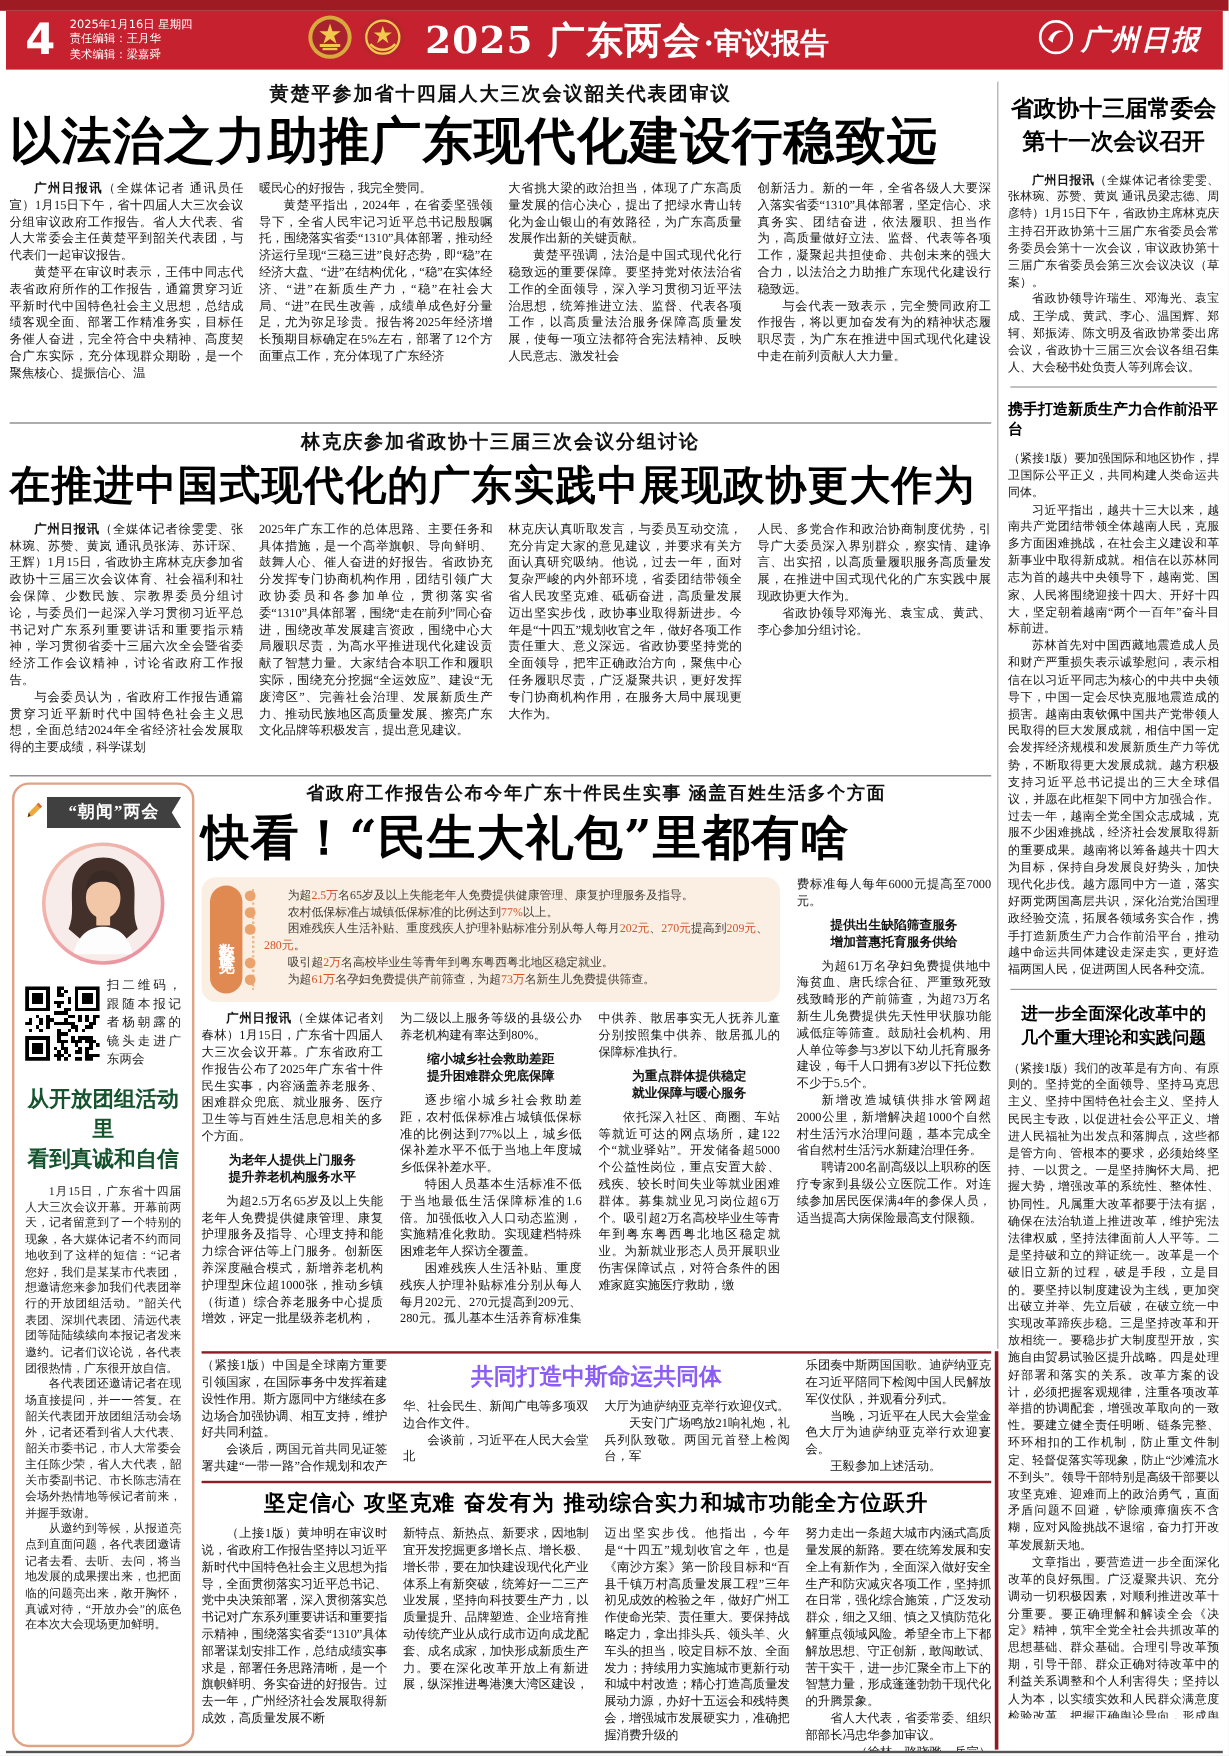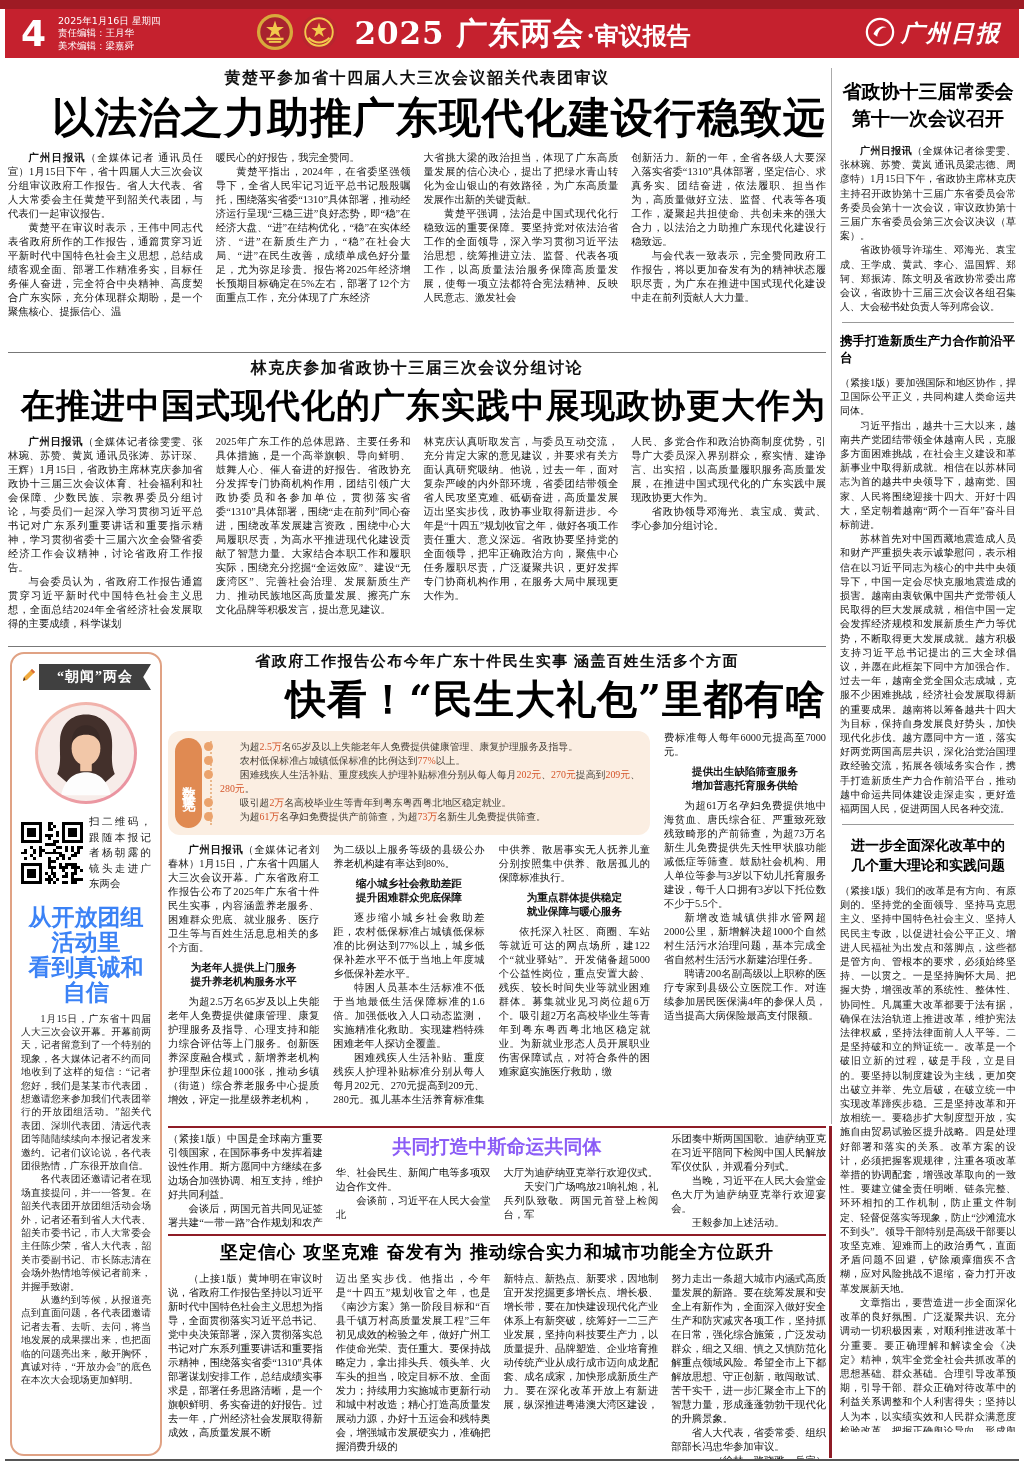--- a/index.html
+++ b/index.html
@@ -12,21 +12,21 @@
   .pageno{font:800 36px "DejaVu Sans",sans-serif;margin:0 12px 0 16px;}
   .dateblock{font-size:9.5px;line-height:12.5px;font-family:"DejaVu Sans",sans-serif;}
   .emblems{display:flex;gap:6px;margin-left:96px;align-items:center;}
   .bannertitle{margin-left:16px;white-space:nowrap;display:flex;align-items:baseline;}
   .bannertitle .big{font:900 31px "DejaVu Serif",serif;letter-spacing:1px;}
   .bannertitle .small{font:600 24px "DejaVu Serif",serif;margin-left:2px;}
   .logo{margin-left:auto;margin-right:18px;display:flex;align-items:center;gap:6px;}
   .logo .nm{font:italic 700 23px "DejaVu Serif",serif;letter-spacing:2px;}
   
   .kicker{text-align:center;font-size:16px;font-weight:600;letter-spacing:1.5px;color:#111;}
-  .h1{ text-align:right;font-family:"DejaVu Serif",serif;font-weight:900;color:#000;
+  .h1{ text-align:left;font-family:"DejaVu Serif",serif;font-weight:900;color:#000;
        font-size:42px;line-height:50px;letter-spacing:1px;margin:4px 0 8px;}
   .h1b{font-size:34px;line-height:44px;}
   .cols{display:flex;gap:13px;}
   .cols .c{flex:1;overflow:hidden;}
   .bt{font-size:10.3px;line-height:14px;text-align:justify;color:#141414;}
   .bt p{margin:0;text-indent:2em;}
   .bt p.noind{text-indent:0;}
   .bt p.r{text-indent:0;text-align:right;}
   .bt p.sub{text-indent:0;text-align:center;font-weight:bold;font-size:10.6px;line-height:14px;margin:6px 0;}
   .num{color:#d4552a;}
@@ -40,22 +40,22 @@
   .sidebar{position:absolute;left:10px;top:652px;width:152px;height:804px;box-sizing:border-box;
            border:2px solid #e0a284;border-radius:14px;padding:10px 9px;overflow:hidden;background:#fff;}
   .badgewrap{display:flex;align-items:center;gap:2px;}
   .badge{flex:1;background:#404040;color:#fff;font-weight:700;font-size:14px;text-align:center;
          padding:4px 0;clip-path:polygon(0 0,100% 0,93% 50%,100% 100%,0 100%);letter-spacing:1px;}
   .avatarring{width:102px;height:102px;margin:12px auto 10px;border-radius:50%;padding:3px;
               background:linear-gradient(135deg,#f5c4b2,#e88a9d);box-sizing:border-box;}
   .avatarring svg{display:block;border-radius:50%;background:#f7ece9;}
   .qrrow{display:flex;gap:6px;margin:8px 0 4px;align-items:center;}
   .qrcap{flex:1;font-size:10.5px;line-height:15.5px;color:#222;text-align:justify;}
-  .sb-head{font-family:"DejaVu Serif",serif;font-weight:900;font-size:23px;line-height:25px;
-           text-align:center;white-space:pre-line;margin:12px 0 8px;color:#3b82f6;}
+  .sb-head{font-family:"DejaVu Serif",serif;font-weight:900;font-size:18px;line-height:25px;
+           text-align:center;white-space:pre-line;margin:12px 0 8px;color:#14532d;}
   .sb-body p{font-size:9.8px;line-height:13.4px;text-indent:2em;text-align:justify;margin:0;color:#222;}
   
   .minsheng{position:absolute;left:168px;top:652px;width:658px;}
   .kicker2{font-size:15px;}
   .h2{font-size:40px;line-height:48px;}
   .ms-body{display:flex;gap:14px;margin-top:8px;}
   .ms-left{width:482px;}
   .digest{position:relative;background:#fbeee2;border-radius:12px;height:104px;box-sizing:border-box;
           padding:9px 10px 9px 52px;}
   .digest::before{content:"";position:absolute;left:42px;top:10px;bottom:10px;border-left:2px dotted #eab88c;}
@@ -408,24 +408,24 @@
 
   <div class="ruleRed" style="left:168px;top:1234px;width:658px;"></div>
 
   <div class="bottom">
     <div class="bottom-head">坚定信心 攻坚克难 奋发有为 推动综合实力和城市功能全方位跃升</div>
     <div class="cols bt">
       <div class="c">
           <p>（上接1版）黄坤明在审议时说，省政府工作报告坚持以习近平新时代中国特色社会主义思想为指导，全面贯彻落实习近平总书记、党中央决策部署，深入贯彻落实总书记对广东系列重要讲话和重要指示精神，围绕落实省委“1310”具体部署谋划安排工作，总结成绩实事求是，部署任务思路清晰，是一个旗帜鲜明、务实奋进的好报告。过去一年，广州经济社会发展取得新成效，高质量发展不断</p>
         </div>
       <div class="c">
+          <p class="noind">新特点、新热点、新要求，因地制宜开发挖掘更多增长点、增长极、增长带，要在加快建设现代化产业体系上有新突破，统筹好一二三产业发展，坚持向科技要生产力，以质量提升、品牌塑造、企业培育推动传统产业从成行成市迈向成龙配套、成名成家，加快形成新质生产力。要在深化改革开放上有新进展，纵深推进粤港澳大湾区建设，</p>
+        </div>
+      <div class="c">
           <p class="noind">迈出坚实步伐。他指出，今年是“十四五”规划收官之年，也是《南沙方案》第一阶段目标和“百县千镇万村高质量发展工程”三年初见成效的检验之年，做好广州工作使命光荣、责任重大。要保持战略定力，拿出排头兵、领头羊、火车头的担当，咬定目标不放、全面发力；持续用力实施城市更新行动和城中村改造；精心打造高质量发展动力源，办好十五运会和残特奥会，增强城市发展硬实力，准确把握消费升级的</p>
-        </div>
-      <div class="c">
-          <p class="noind">新特点、新热点、新要求，因地制宜开发挖掘更多增长点、增长极、增长带，要在加快建设现代化产业体系上有新突破，统筹好一二三产业发展，坚持向科技要生产力，以质量提升、品牌塑造、企业培育推动传统产业从成行成市迈向成龙配套、成名成家，加快形成新质生产力。要在深化改革开放上有新进展，纵深推进粤港澳大湾区建设，</p>
         </div>
       <div class="c">
           <p class="noind">努力走出一条超大城市内涵式高质量发展的新路。要在统筹发展和安全上有新作为，全面深入做好安全生产和防灾减灾各项工作，坚持抓在日常，强化综合施策，广泛发动群众，细之又细、慎之又慎防范化解重点领域风险。希望全市上下都解放思想、守正创新，敢闯敢试、苦干实干，进一步汇聚全市上下的智慧力量，形成蓬蓬勃勃干现代化的升腾景象。</p>
           <p>省人大代表，省委常委、组织部部长冯忠华参加审议。</p>
           <p class="r">（徐林、骆骁骅、岳宗）</p>
         </div>
     </div>
   </div>
 
   <div class="vruleGray"></div>

